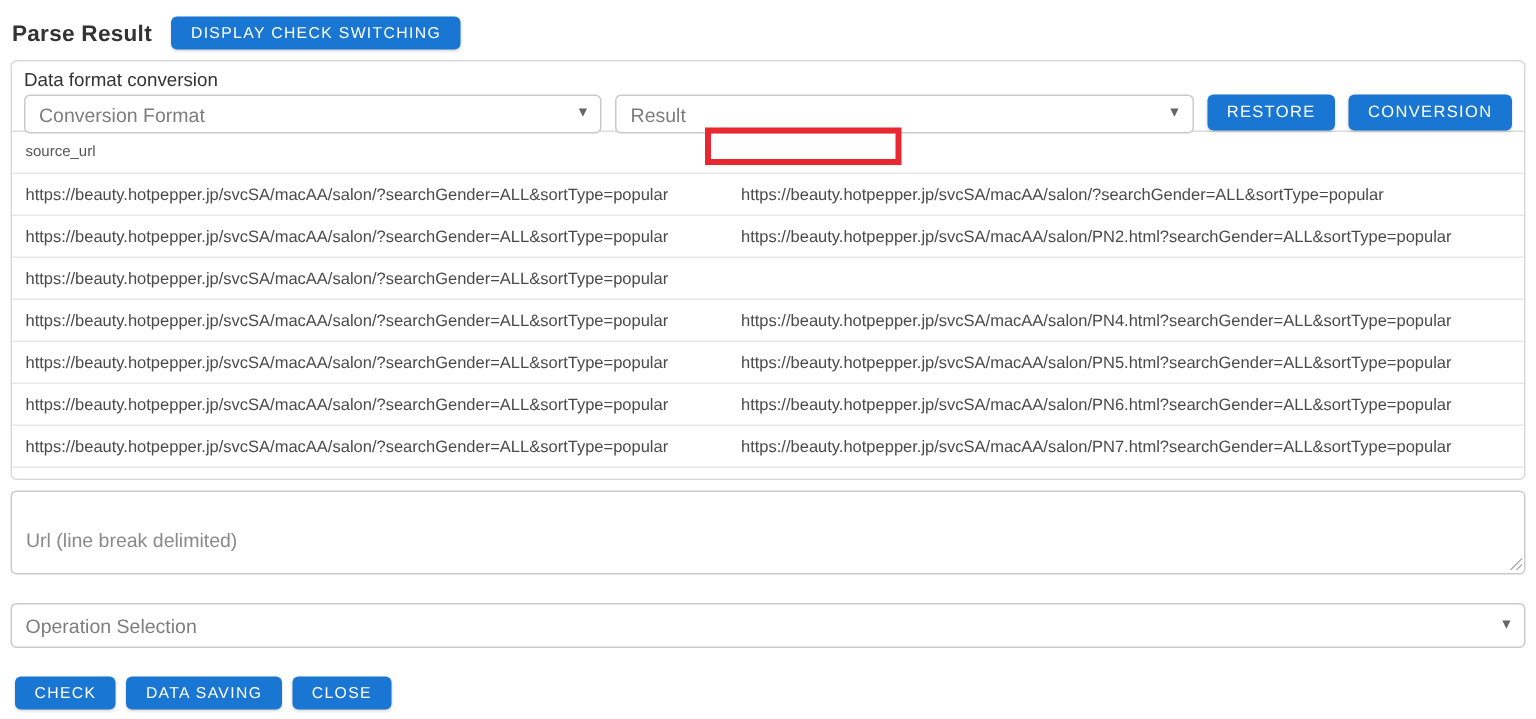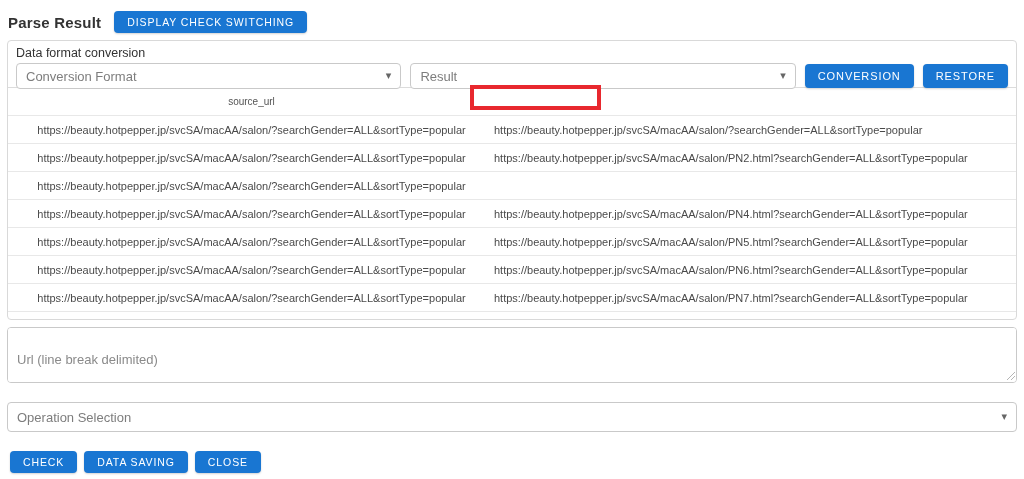--- a/index.html
+++ b/index.html
@@ -28,21 +28,21 @@
   }
 
   
   .card {
     margin: 7px 7px 0 7px; width: 1010px; height: 280px;
     border: 1px solid #d9d9d9; border-radius: 4px;
     background: #fff; position: relative;
   }
   .panel-head { padding: 5px 8px 0 8px; height: 47px; border-bottom: 1px solid #dcdcdc; }
   .panel-title { font-size: 12.5px; font-weight: normal; color: #333; margin-bottom: 3px; }
-  .controls { display: flex; align-items: center; gap: 9px; }
+  .controls { display: flex; align-items: flex-start; gap: 9px; }
   .select {
     position: relative; height: 26px; border: 1px solid #c9c9c9; border-radius: 4px;
     display: flex; align-items: center; padding: 0 22px 0 9px;
     font-size: 13px; color: #7d7d7d; background: #fff; cursor: pointer;
   }
   .select.grow { flex: 1 1 0; }
   .caret {
     position: absolute; right: 9px; top: 50%; transform: translateY(-54%);
     font-size: 11px; color: #666; line-height: 1;
   }
@@ -50,21 +50,21 @@
 
   
   .tbl-header {
     display: flex; height: 27px; align-items: center; position: relative;
     font-size: 10px; color: #555;
   }
   .tbl-row {
     display: flex; height: 28px; align-items: center;
     border-top: 1px solid #e8e8e8; font-size: 11px; color: #4a4a4a;
   }
-  .cell-l { width: 478px; padding-left: 9px; overflow: hidden; white-space: nowrap; text-align: center; }
+  .cell-l { width: 478px; padding-left: 9px; overflow: hidden; white-space: nowrap; }
   .cell-r { flex: 1; padding-left: 8px; overflow: hidden; white-space: nowrap; }
   .tbl-footer { border-top: 1px solid #e8e8e8; height: 9px; }
   .highlight-box {
     position: absolute; left: 462px; top: -3px;
     width: 131px; height: 25px;
     border: 4px solid #e8282e; background: transparent;
     pointer-events: none;
   }
 
   
@@ -103,22 +103,22 @@
     <div class="panel-title">Data format conversion</div>
     <div class="controls">
       <div class="select grow">
         <span>Conversion Format</span>
         <span class="caret">▾</span>
       </div>
       <div class="select grow">
         <span>Result</span>
         <span class="caret">▾</span>
       </div>
+      <button class="btn">RESTORE</button>
       <button class="btn">CONVERSION</button>
-      <button class="btn">RESTORE</button>
     </div>
   </div>
 
   <div class="tbl-header">
     <div class="cell-l">source_url</div>
     <div class="highlight-box"></div>
   </div>
 
   <div>
     <div class="tbl-row">

